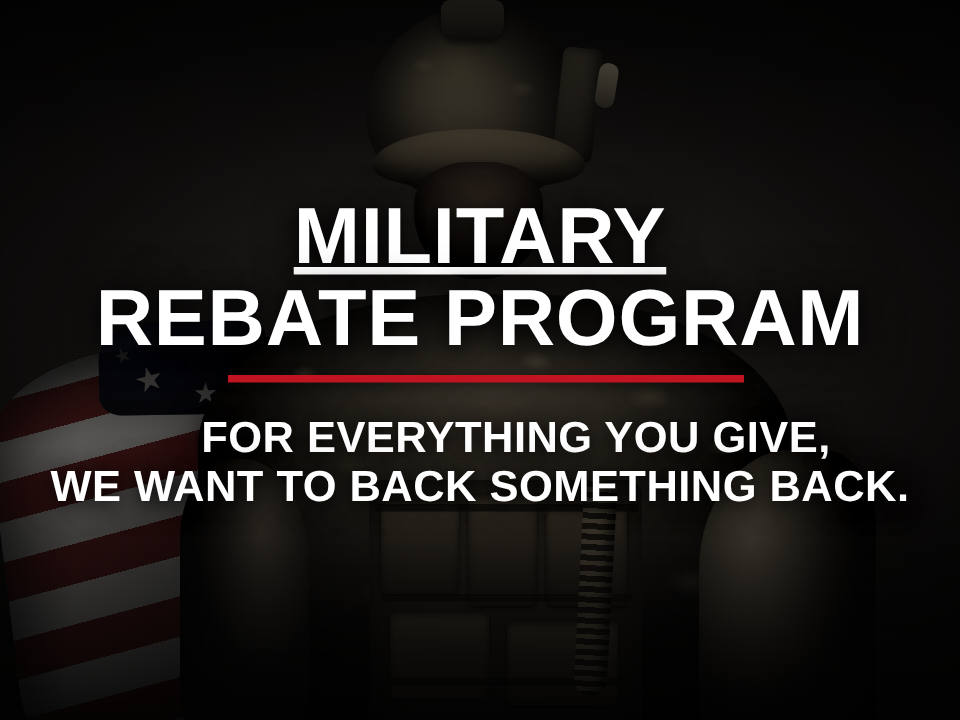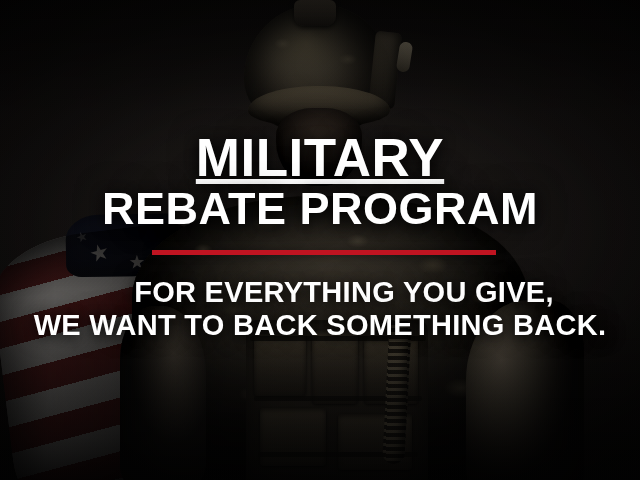--- a/index.html
+++ b/index.html
@@ -328,21 +328,21 @@
     left: 0;
     right: 0;
     font-size: 53px;
     text-decoration: underline;
   }
   .headline-2 {
     position: absolute;
     top: 186px;
     left: 0;
     right: 0;
-    font-size: 45px;
+    font-size: 53px;
   }
 
   .divider {
     position: absolute;
     top: 250px;
     left: 152px;
     width: 344px;
     height: 5px;
     background: #c01421;
     box-shadow: 0 0 8px rgba(0,0,0,0.6);

